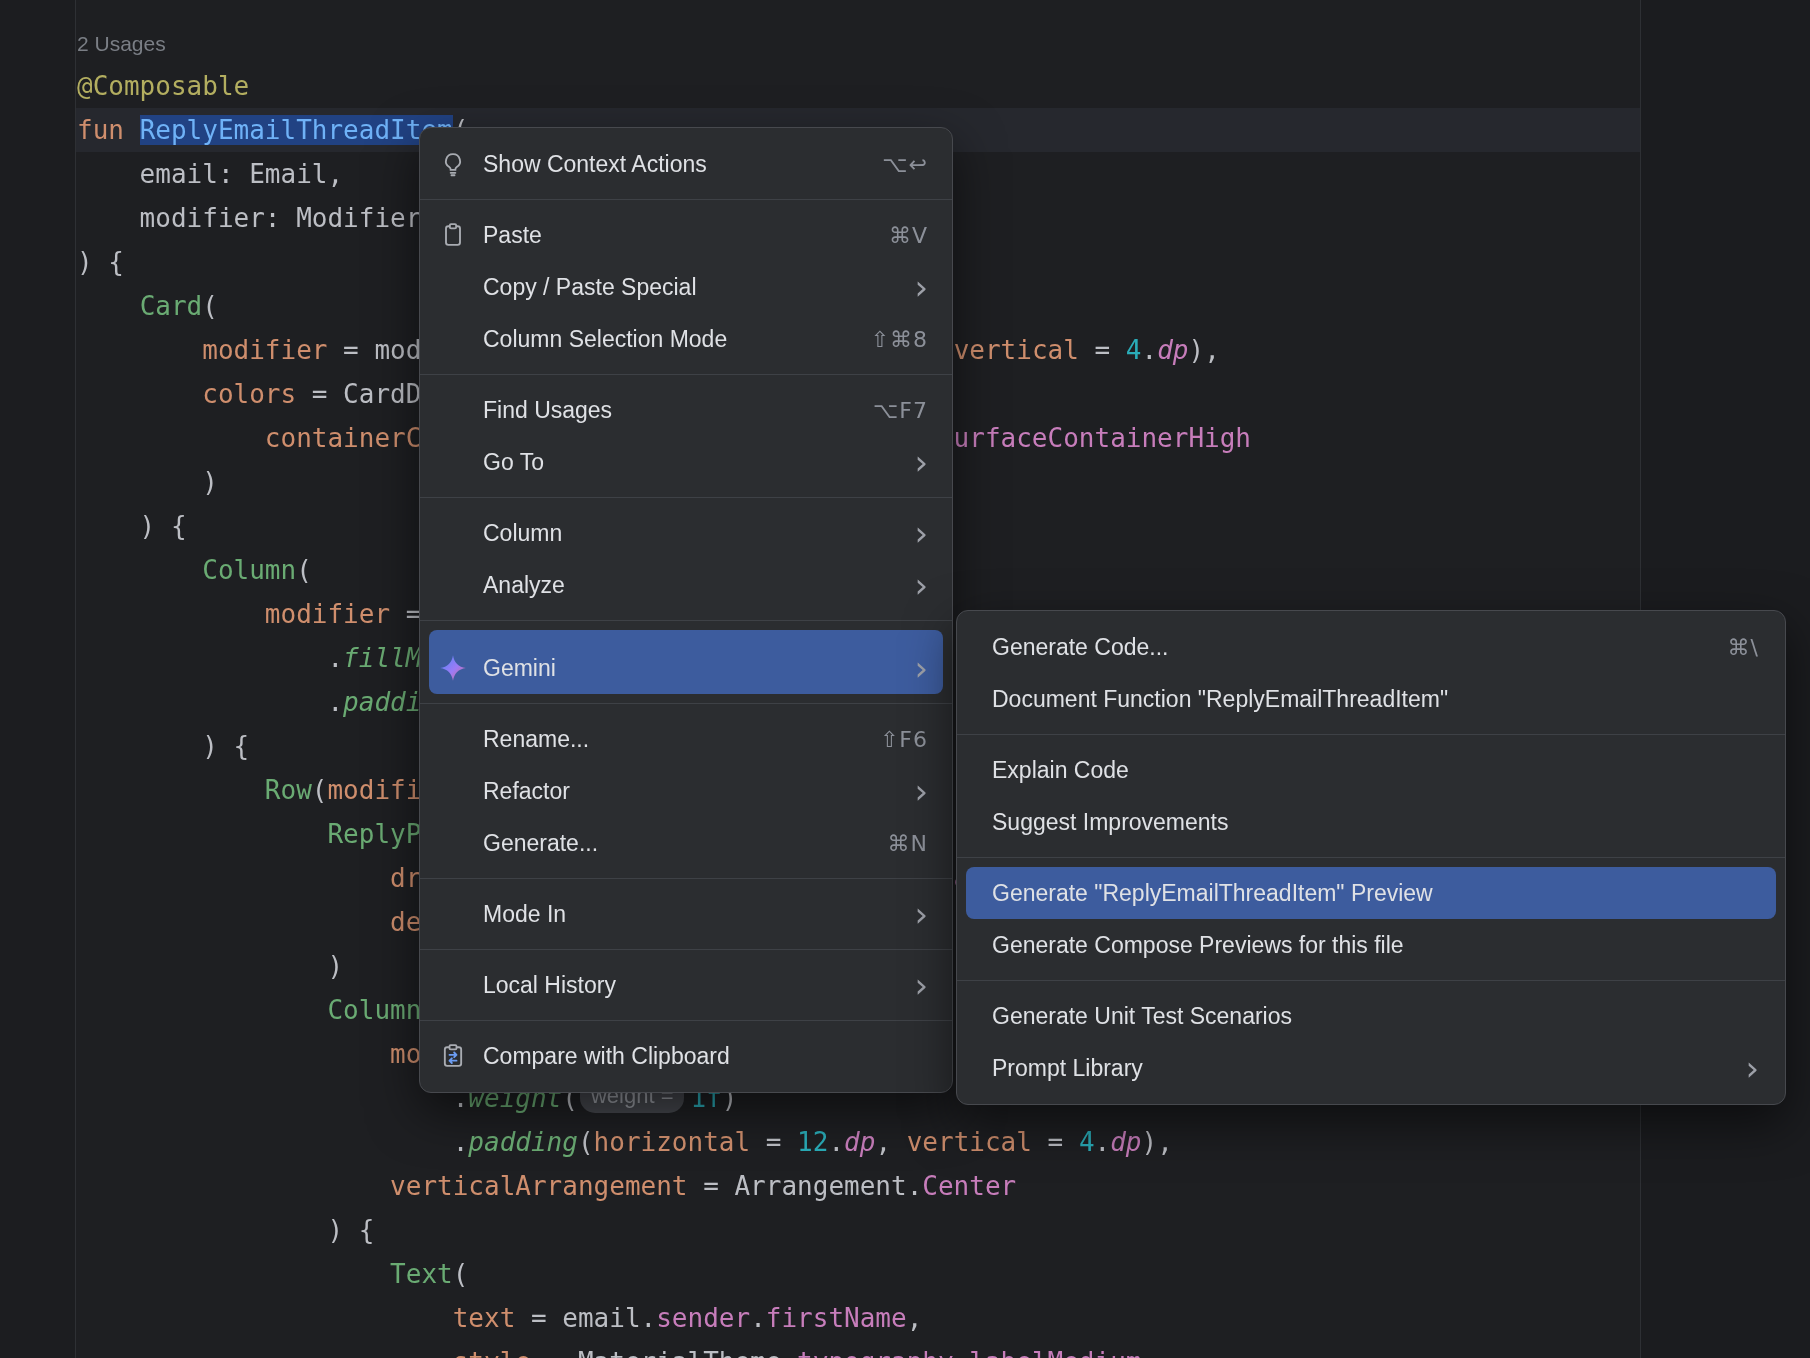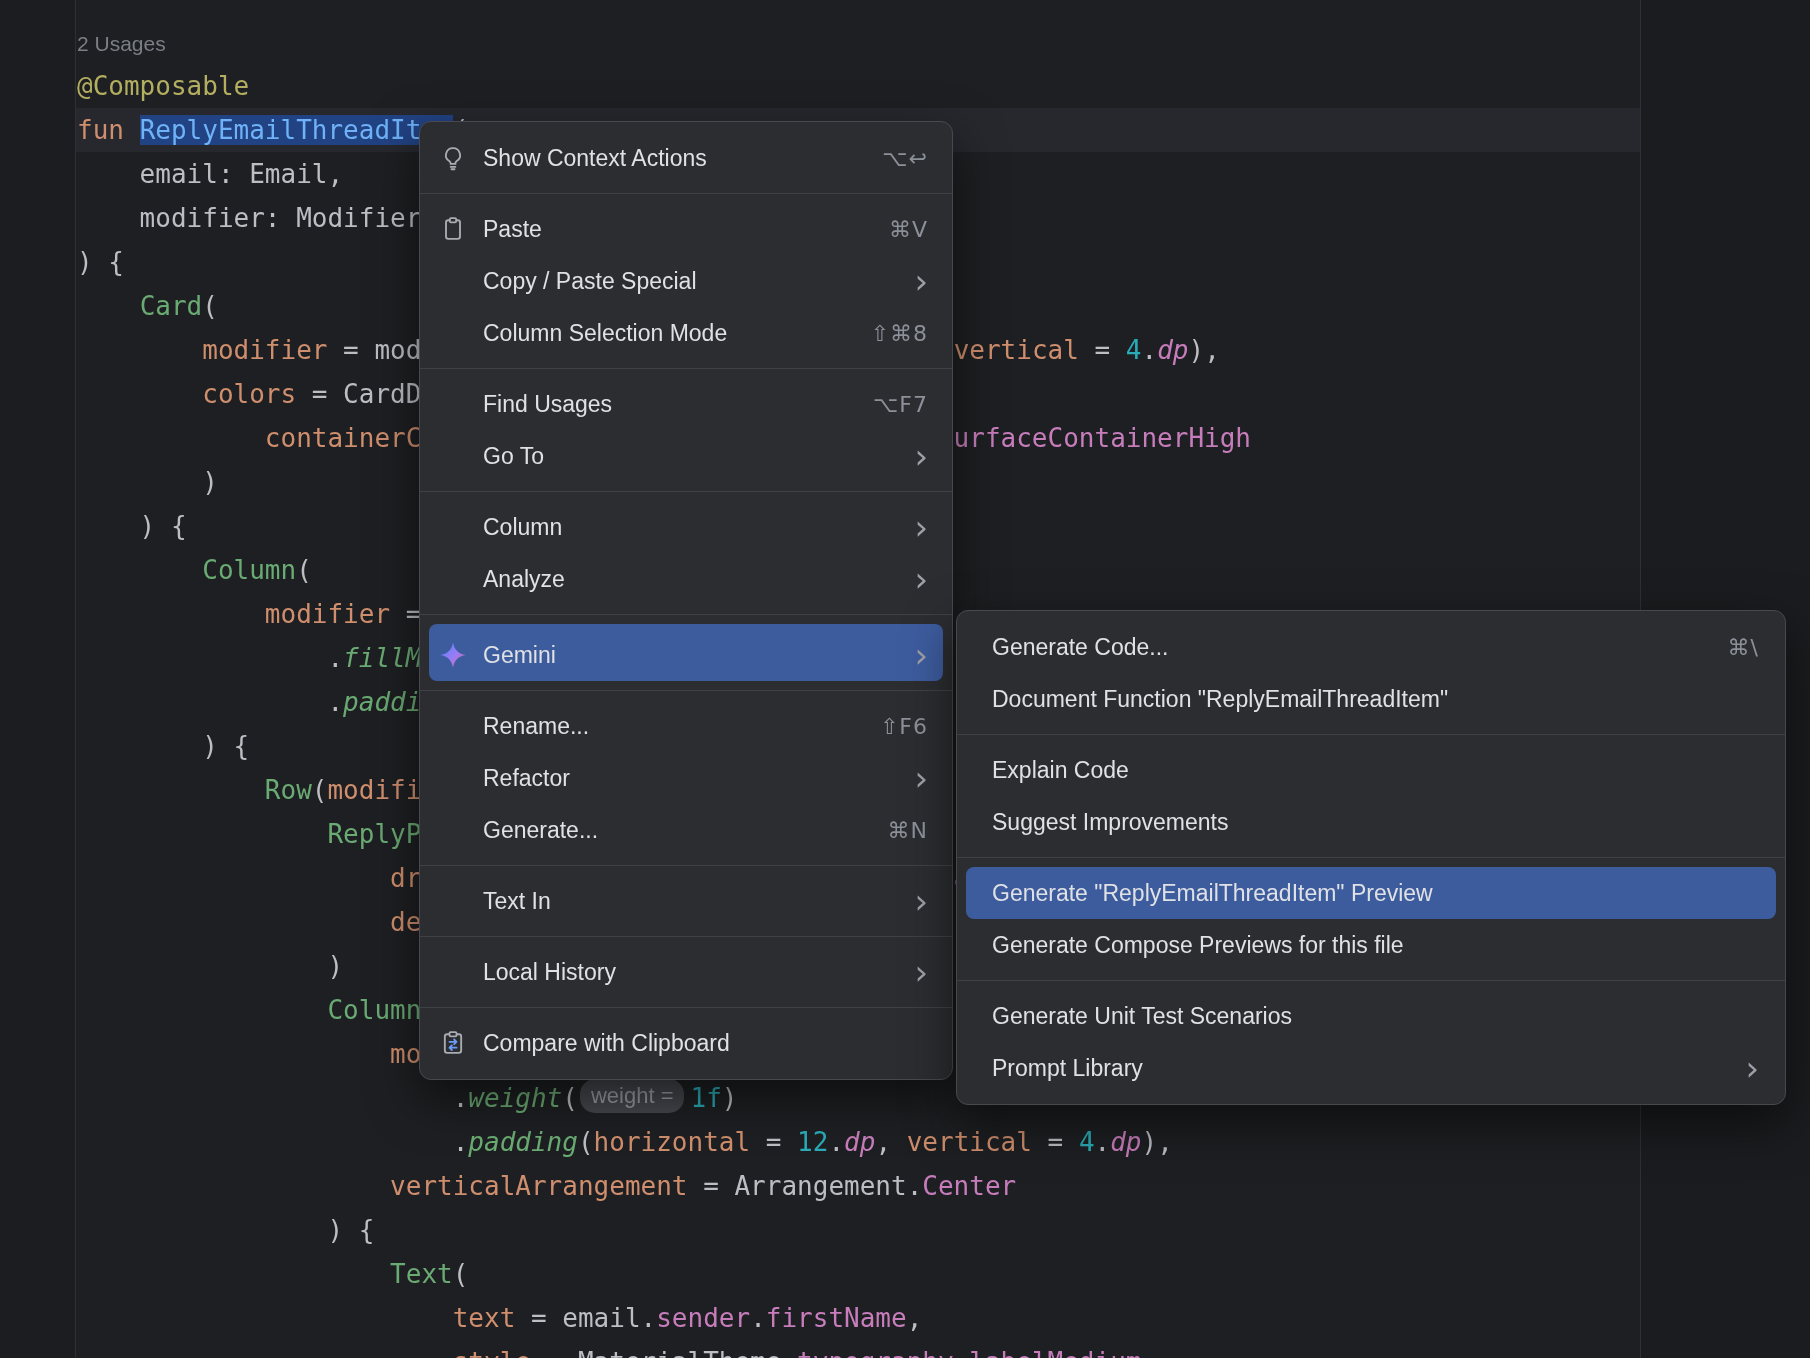--- a/index.html
+++ b/index.html
@@ -35,31 +35,31 @@
   .pill{
     display:inline-block;background:#45474D;color:#9A9DA4;
     font-family:"Liberation Sans",sans-serif;font-size:22px;line-height:34px;
     border-radius:15px;padding:0 11px;margin:0 6px 0 2px;vertical-align:4px;
   }
   
   .menu{
     position:absolute;background:#2B2D30;border:1px solid #47494E;border-radius:12px;
     padding:10px 0;box-sizing:border-box;box-shadow:0 18px 50px rgba(0,0,0,.55);
   }
-  #context-menu{left:419px;top:121px;width:534px;z-index:10;}
+  #context-menu{left:419px;top:127px;width:534px;z-index:10;}
   #gemini-submenu{left:956px;top:610px;width:830px;z-index:11;}
   .mi{height:52px;display:flex;align-items:center;color:#DFE1E5;font-size:23px;white-space:nowrap;}
   #context-menu .mi{padding:0 24px 0 18px;}
   #gemini-submenu .mi{padding:0 26px 0 35px;}
   .mi .ic{width:30px;height:30px;flex:0 0 30px;margin-right:15px;display:flex;align-items:center;justify-content:center;}
   .mi .lbl{overflow:hidden;text-overflow:ellipsis;}
   .mi .sc{margin-left:auto;color:#8C9099;font-family:"DejaVu Sans",sans-serif;font-size:22px;letter-spacing:1px;padding-left:30px;}
   .mi .arrow{margin-left:auto;color:#9DA0A8;font-family:"DejaVu Sans",sans-serif;font-size:34px;line-height:30px;padding-left:30px;}
   .mi.sel{background:#3D5C9E;border-radius:8px;margin:0 9px;}
-  #context-menu .mi.sel{padding:5px 15px 0 9px;}
+  #context-menu .mi.sel{padding:12px 15px 0 9px;}
   #gemini-submenu .mi.sel{padding:0 17px 0 26px;}
   .divider{height:1px;background:#3E4146;margin:9px 0;}
 </style>
 </head>
 <body>
 
 <div id="gutter"></div>
 <div id="gutter-line"></div>
 <div id="right-strip"></div>
 <div id="right-line"></div>
@@ -151,21 +151,21 @@
       <span class="arrow">›</span>
     </div>
     <div class="mi">
       <span class="ic"></span>
       <span class="lbl">Generate...</span>
       <span class="sc">⌘N</span>
     </div>
     <div class="divider"></div>
     <div class="mi">
       <span class="ic"></span>
-      <span class="lbl">Text In</span>
+      <span class="lbl">Mode In</span>
       <span class="arrow">›</span>
     </div>
     <div class="divider"></div>
     <div class="mi">
       <span class="ic"></span>
       <span class="lbl">Local History</span>
       <span class="arrow">›</span>
     </div>
     <div class="divider"></div>
     <div class="mi">

